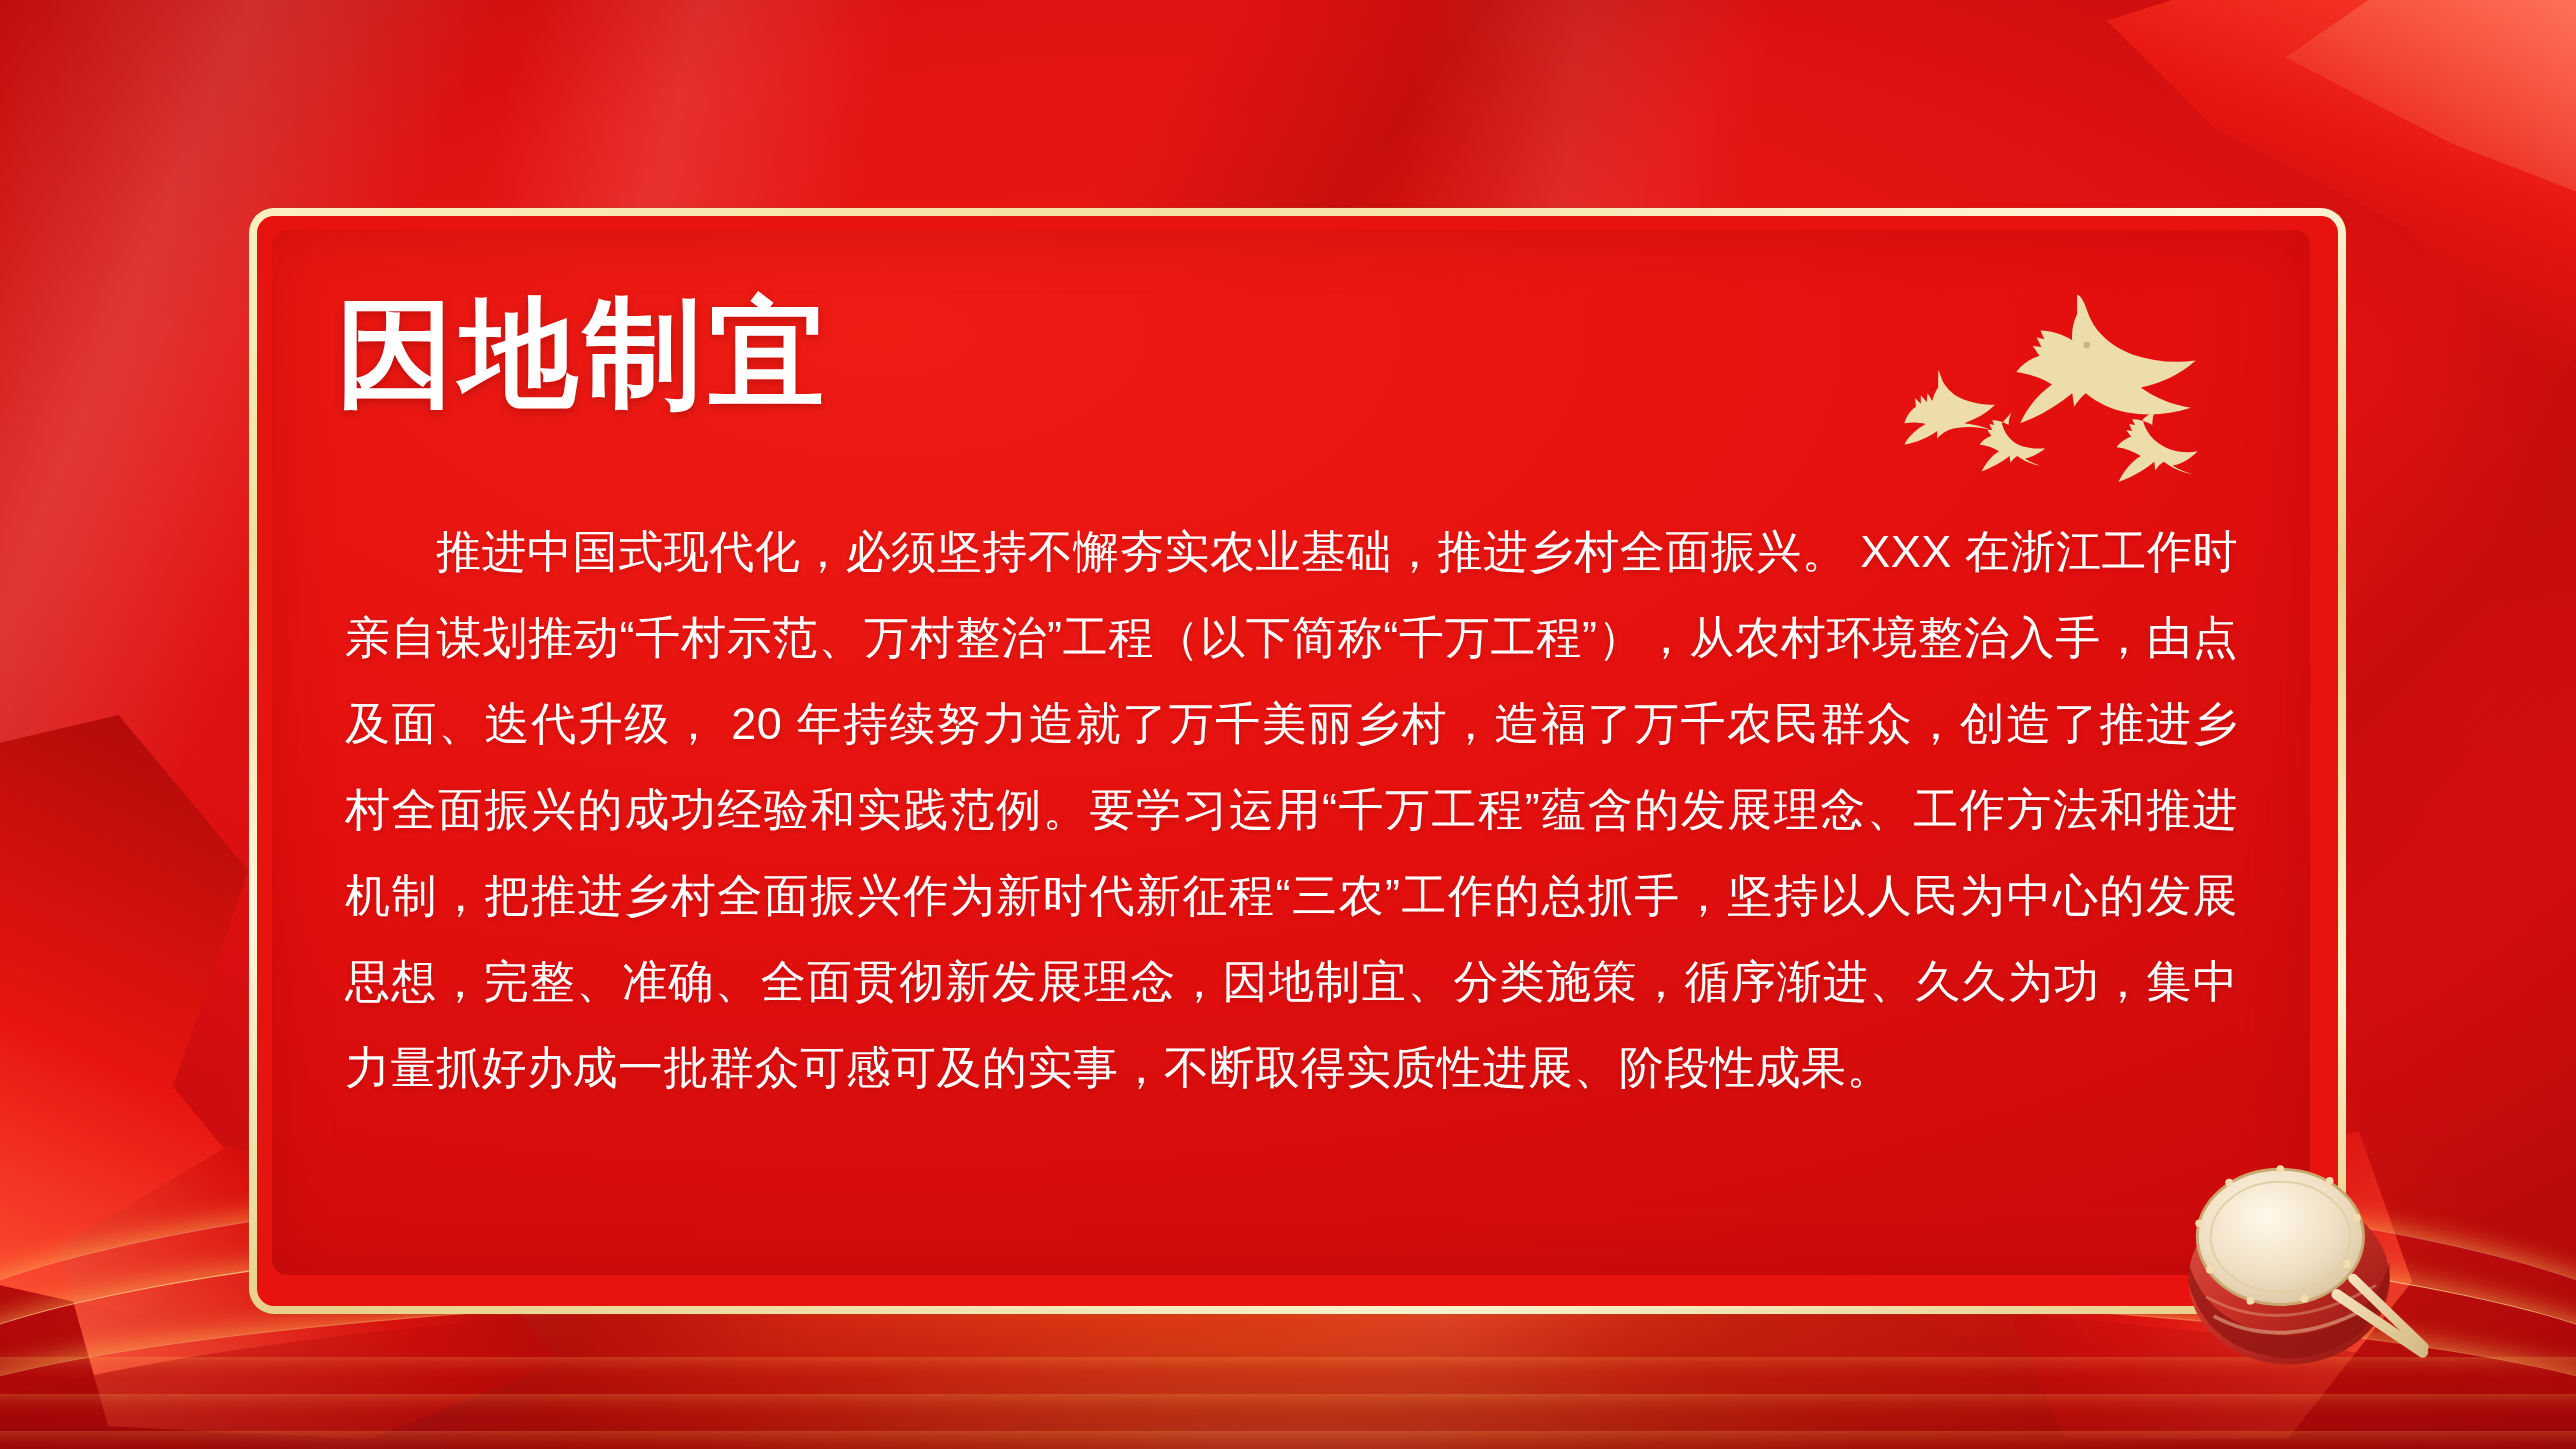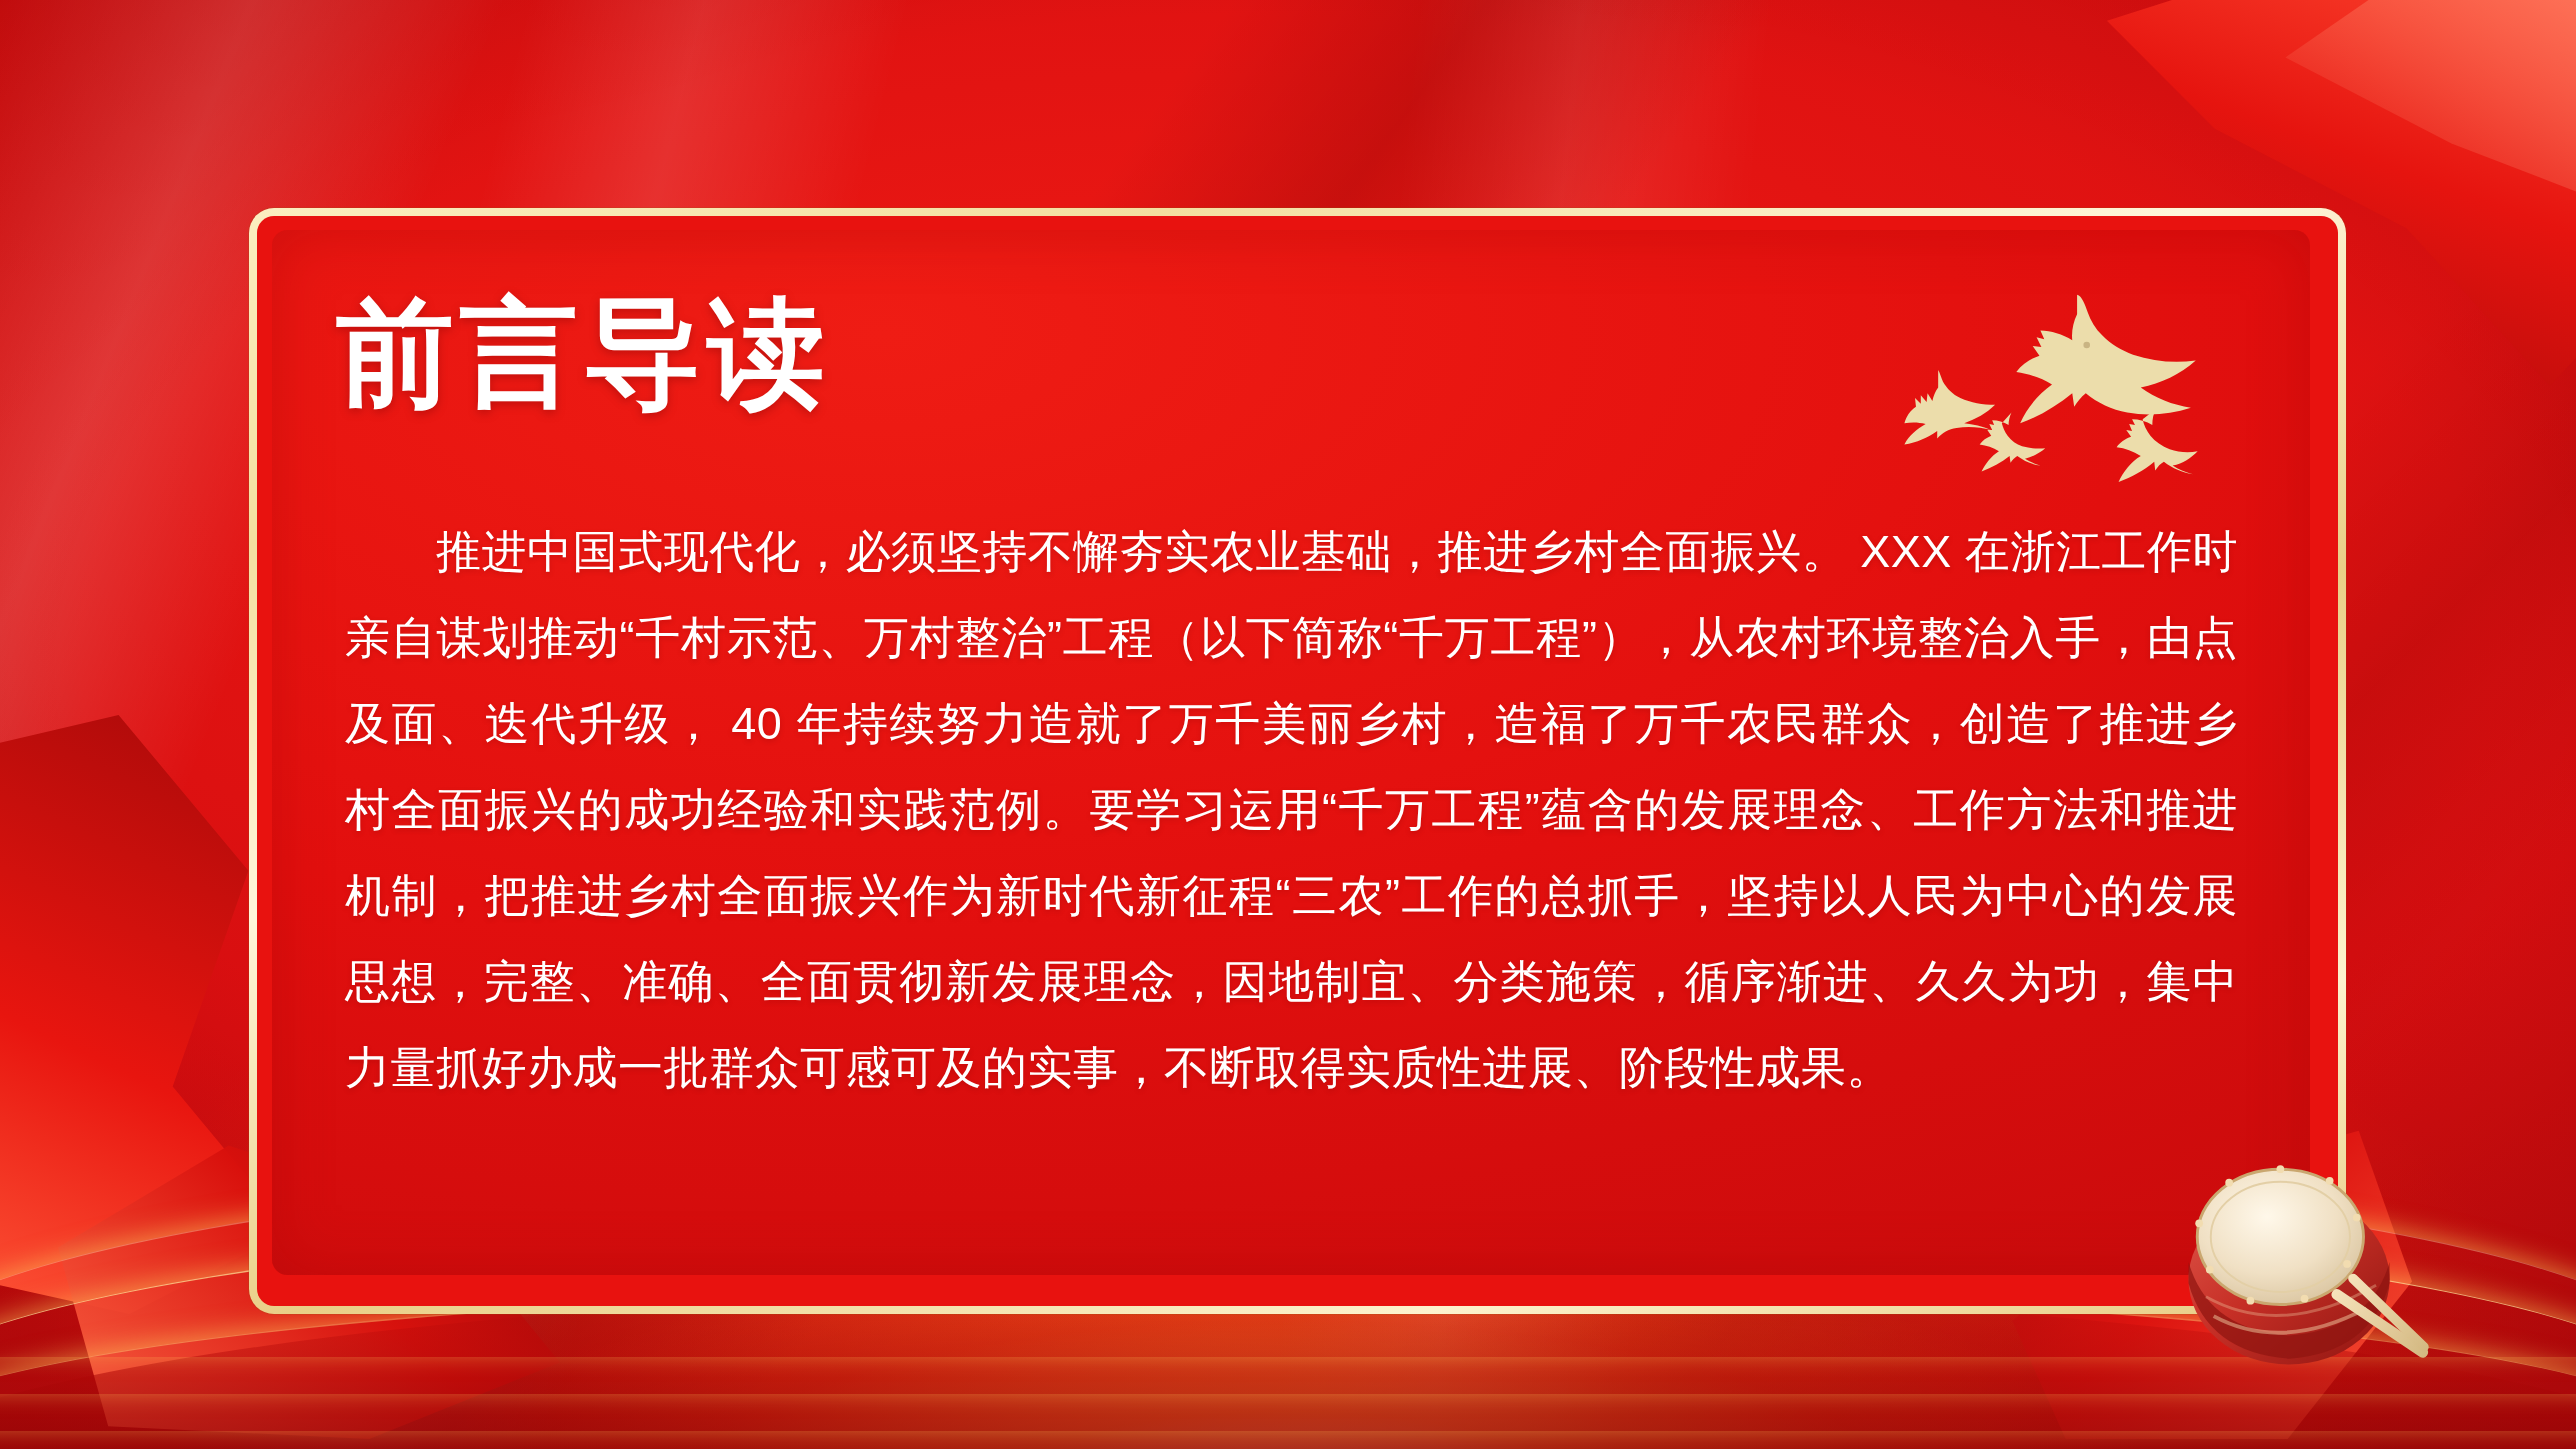--- a/index.html
+++ b/index.html
@@ -241,19 +241,19 @@
         </g>
 
         <path d="M70 206 q70 38 158 -8" fill="none" stroke="#f0c9a0" stroke-width="4" opacity=".5"></path>
         <path d="M62 186 q78 44 176 -12" fill="none" stroke="#f0c9a0" stroke-width="3" opacity=".35"></path>
 
         <rect x="196" y="176" width="118" height="11" rx="5" fill="url(#stick)" transform="rotate(34 196 176)"></rect>
         <rect x="214" y="160" width="112" height="10" rx="5" fill="url(#stick)" transform="rotate(44 214 160)"></rect>
       </svg>
     </div>
 
-    <div class="title" style="left:64px; top:60px; position:absolute;">前言导读</div>
-
-    <div class="body-text" style="left:73px; top:279px; position:absolute; text-indent:0;">　　推进中国式现代化，必须坚持不懈夯实农业基础，推进乡村全面振兴。 XXX 在浙江工作时亲自谋划推动“千村示范、万村整治”工程（以下简称“千万工程”），从农村环境整治入手，由点及面、迭代升级， 40 年持续努力造就了万千美丽乡村，造福了万千农民群众，创造了推进乡村全面振兴的成功经验和实践范例。要学习运用“千万工程”蕴含的发展理念、工作方法和推进机制，把推进乡村全面振兴作为新时代新征程“三农”工作的总抓手，坚持以人民为中心的发展思想，完整、准确、全面贯彻新发展理念，因地制宜、分类施策，循序渐进、久久为功，集中力量抓好办成一批群众可感可及的实事，不断取得实质性进展、阶段性成果。</div>
+    <div class="title" style="left:64px; top:60px; position:absolute;">因地制宜</div>
+
+    <div class="body-text" style="left:73px; top:279px; position:absolute; text-indent:0;">　　推进中国式现代化，必须坚持不懈夯实农业基础，推进乡村全面振兴。 XXX 在浙江工作时亲自谋划推动“千村示范、万村整治”工程（以下简称“千万工程”），从农村环境整治入手，由点及面、迭代升级， 20 年持续努力造就了万千美丽乡村，造福了万千农民群众，创造了推进乡村全面振兴的成功经验和实践范例。要学习运用“千万工程”蕴含的发展理念、工作方法和推进机制，把推进乡村全面振兴作为新时代新征程“三农”工作的总抓手，坚持以人民为中心的发展思想，完整、准确、全面贯彻新发展理念，因地制宜、分类施策，循序渐进、久久为功，集中力量抓好办成一批群众可感可及的实事，不断取得实质性进展、阶段性成果。</div>
 
   </div>
 </div>
 
 
 </body></html>

